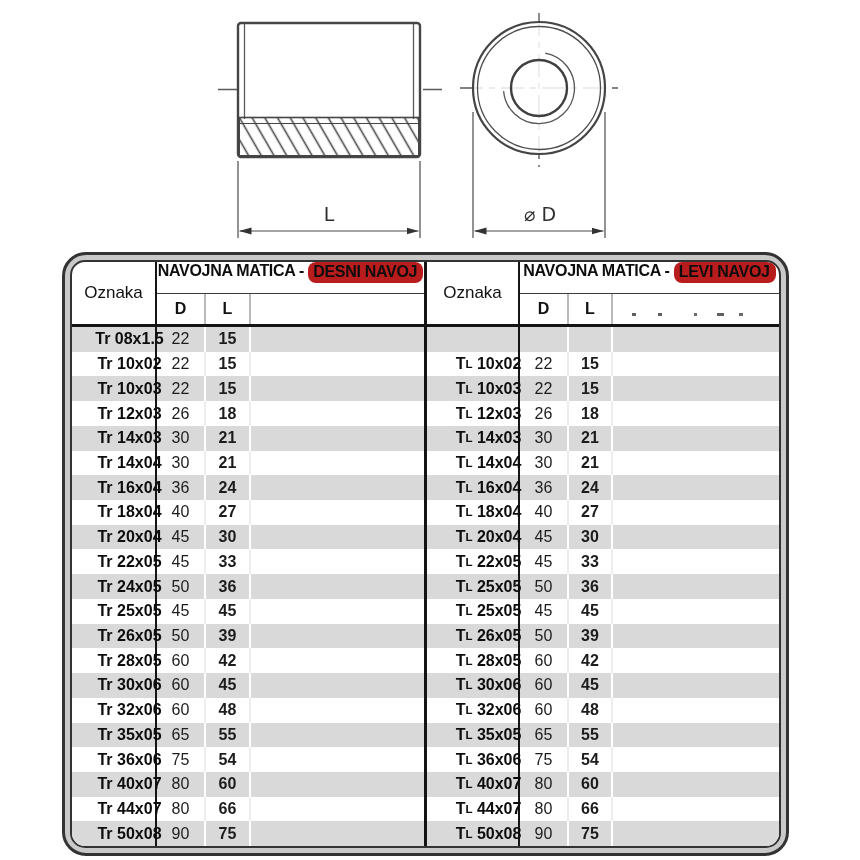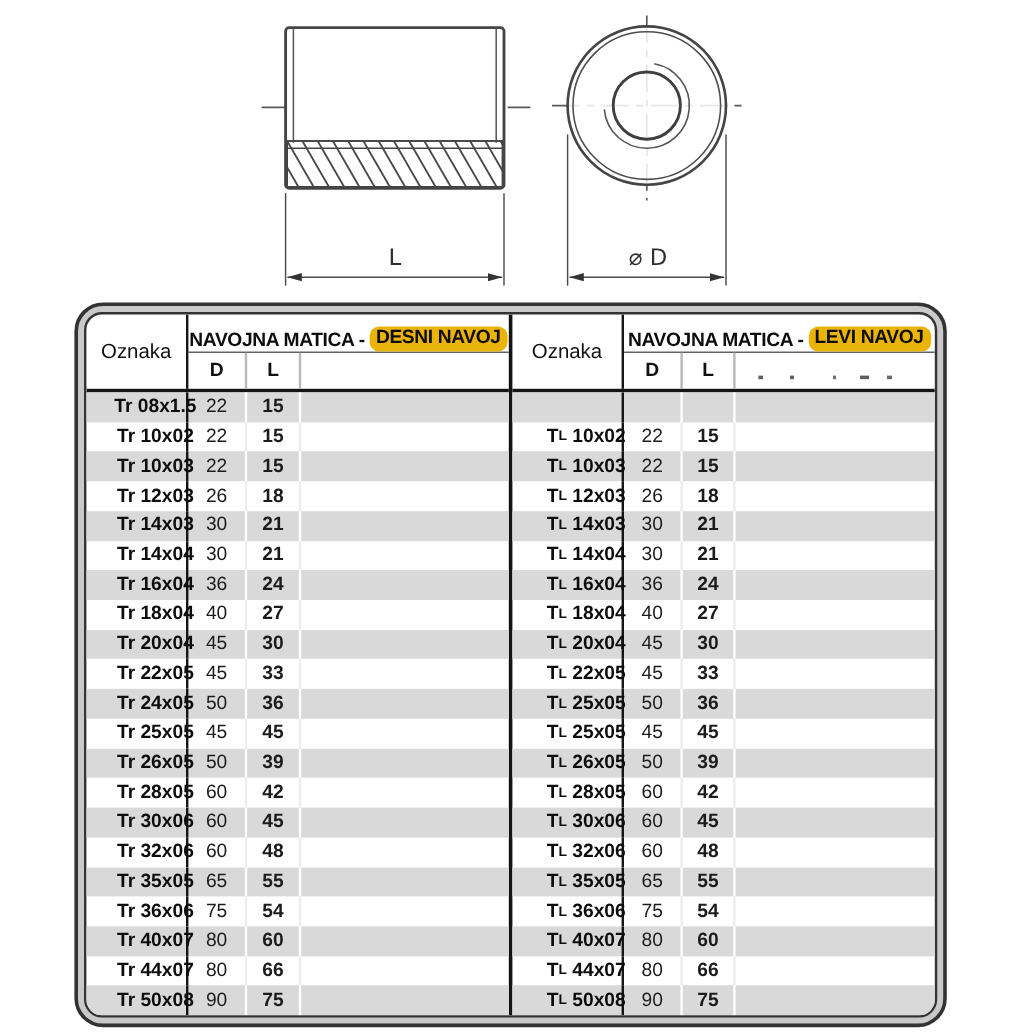--- a/index.html
+++ b/index.html
@@ -26,23 +26,23 @@
 
   
   .thead   { display:flex; height:65px; border-bottom:3.5px solid #141414; flex:0 0 auto; }
   .oz-head { display:flex; align-items:center; justify-content:center;
              font-weight:normal; font-size:17px; color:#111;
              border-right:2.5px solid #151515; flex:0 0 auto;text-align:center; }
   .half-left  .oz-head { width:85px; }
   .half-right .oz-head { width:93px; }
   .head-right { flex:1; display:flex; flex-direction:column; min-width:0; }
   .title-row  { height:32px; border-bottom:1.5px solid #3c3c3c; display:flex;
-                align-items:flex-end; justify-content:center; font-weight:bold;
+                align-items:flex-start; justify-content:center; font-weight:bold;
                 font-size:16px; letter-spacing:-0.3px; color:#0d0d0d; white-space:pre; }
-  .hl { background:#eab308; border-radius:8px; padding:1px 6px 2px 5px; white-space:pre; }
+  .hl { background:#b91c1c; border-radius:8px; padding:1px 6px 2px 5px; white-space:pre; }
   .dl-row { flex:1; display:flex; }
   .dl-row .hc { display:flex; align-items:center; justify-content:center;
                 font-weight:bold; font-size:16px; color:#111; }
   .hc-d { flex:0 0 auto; }
   .half-left  .hc-d { width:47px; }   .half-right .hc-d { width:47px; }
   .hc-l { flex:0 0 auto; border-left:2px solid #b9b9b9; }
   .half-left  .hc-l { width:45px; }   .half-right .hc-l { width:44px; }
   .hc-e { flex:1; border-left:2px solid #b9b9b9; }
 
   

